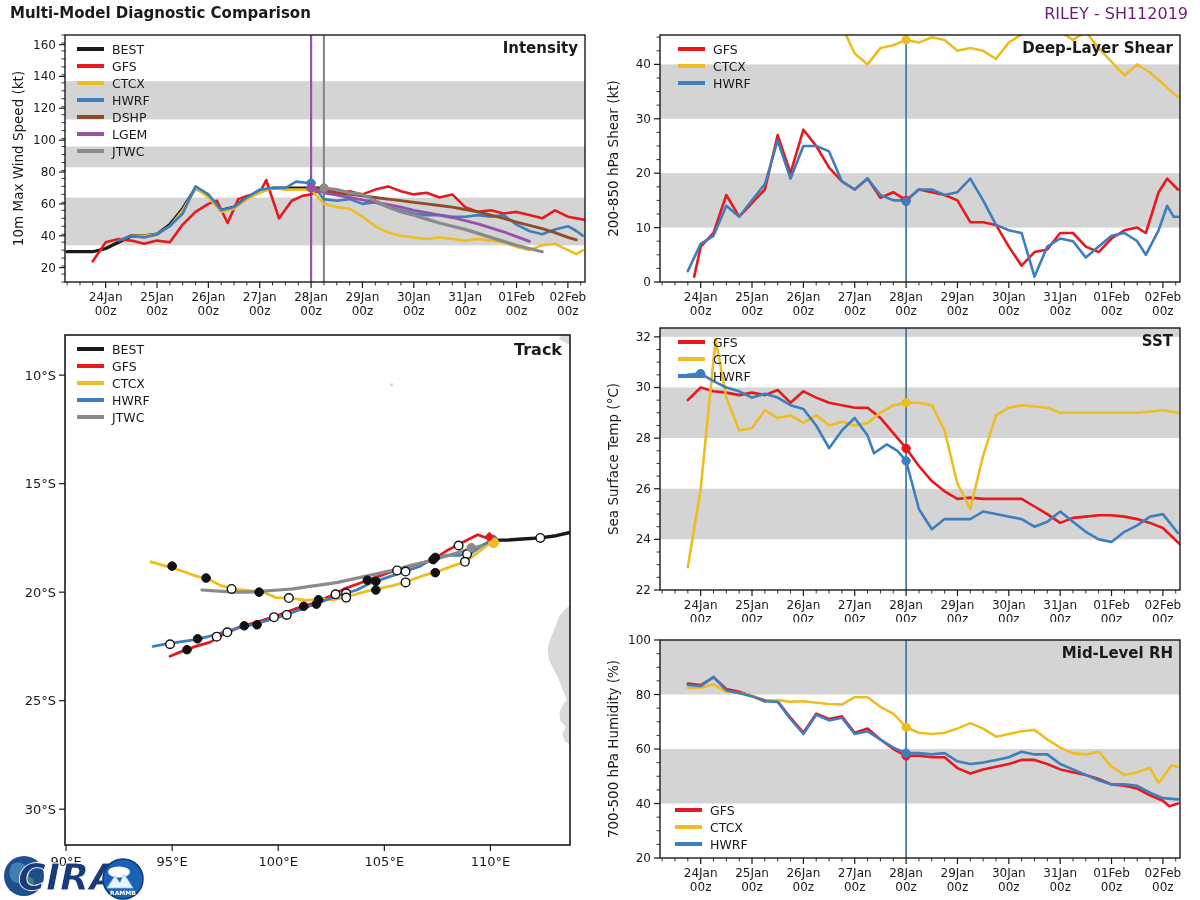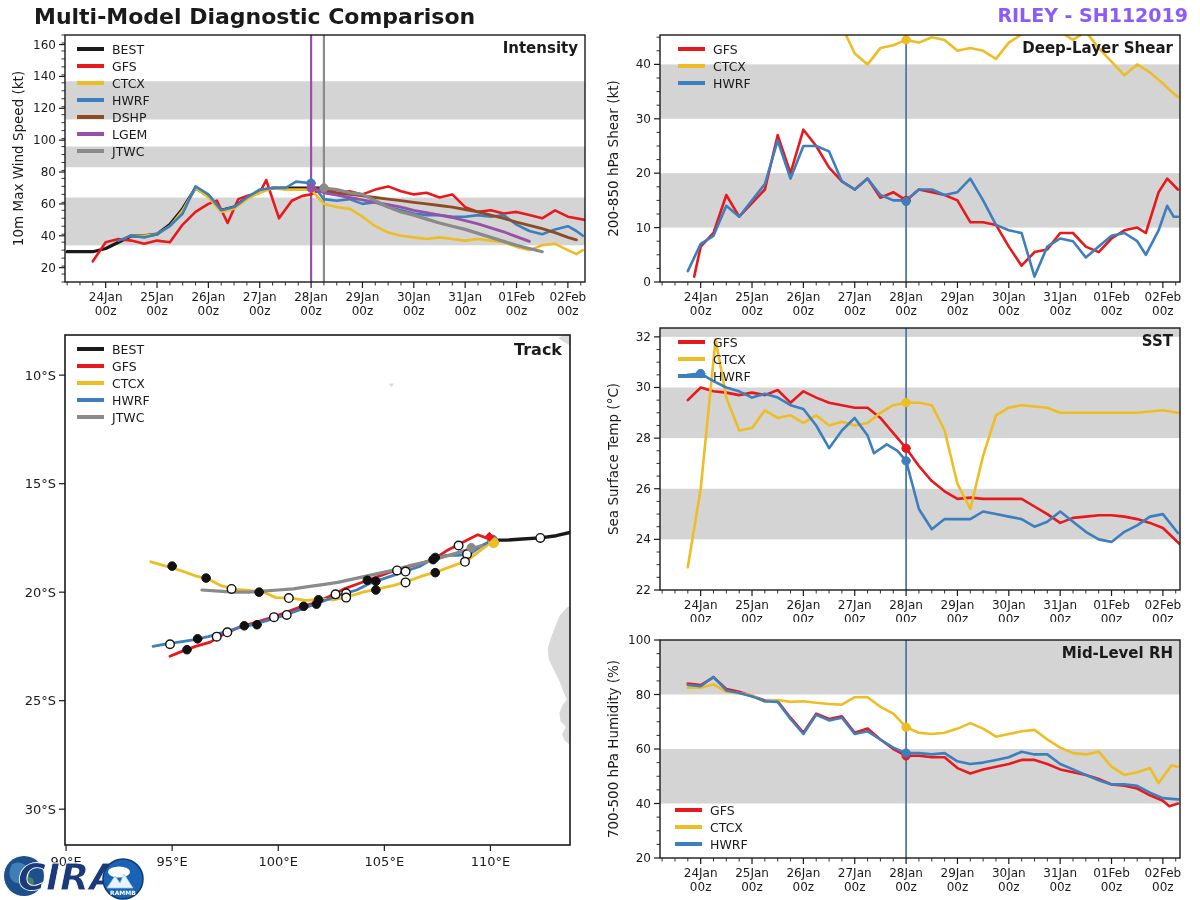--- a/index.html
+++ b/index.html
@@ -1,19 +1,19 @@
 <!DOCTYPE html>
 <html><head>
 <meta charset="utf-8">
 <style>
   html,body{margin:0;padding:0;background:#fff;}
   #page{position:relative;width:1200px;height:900px;background:#ffffff;
         font-family:"DejaVu Sans","Liberation Sans",sans-serif;overflow:hidden;}
-  .main-title{position:absolute;left:10px;top:4px;font-size:22px;font-weight:bold;color:#1a1a1a;margin-left:24px;}
-  .storm-title{position:absolute;right:12px;top:4px;font-size:19px;font-weight:bold;color:#8b5cf6;}
+  .main-title{position:absolute;left:10px;top:4px;font-size:15px;font-weight:bold;color:#1a1a1a;}
+  .storm-title{position:absolute;right:12px;top:4px;font-size:16px;font-weight:normal;color:#701a75;}
   svg{position:absolute;display:block;}
   #intensity-svg{left:0;top:0;}
   #shear-svg{left:600px;top:0;}
   #track-svg{left:0;top:330px;}
   #sst-svg{left:600px;top:322px;}
   #rh-svg{left:600px;top:622px;}
   .logo{position:absolute;left:2px;top:846px;width:190px;height:54px;}
 </style>
 </head>
 <body>

